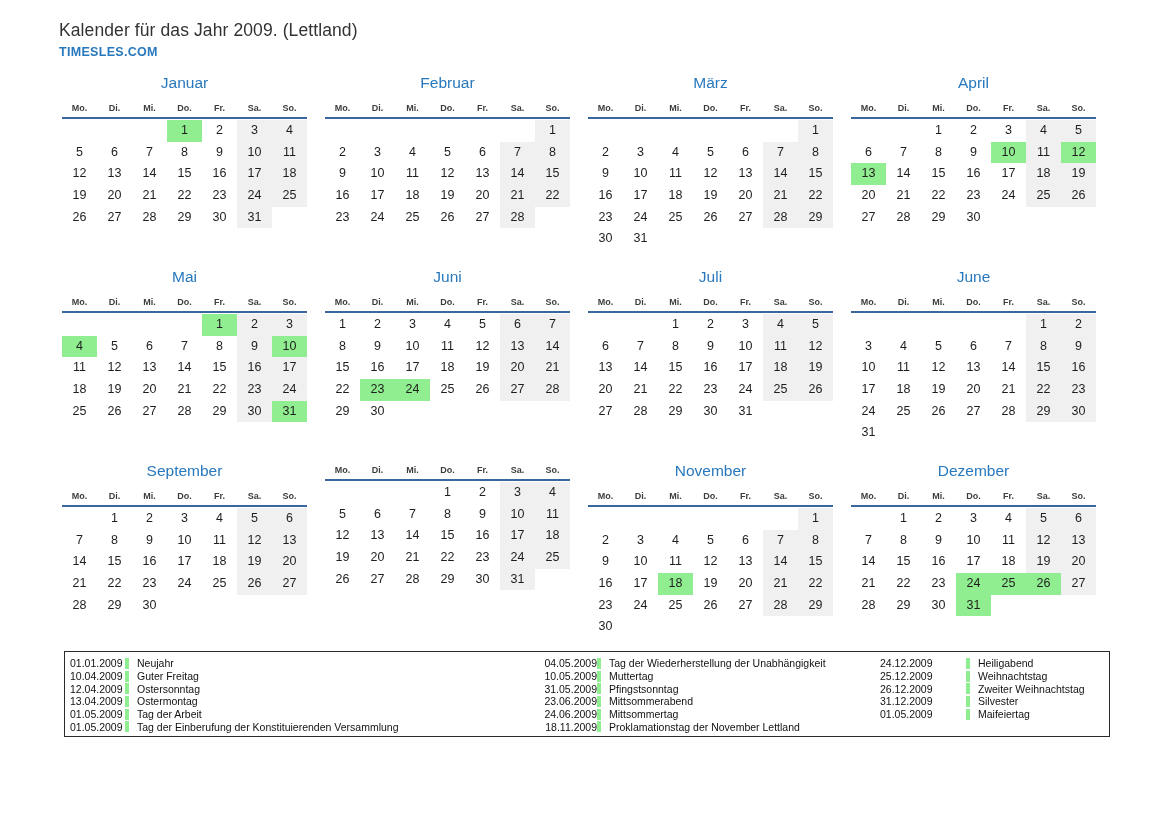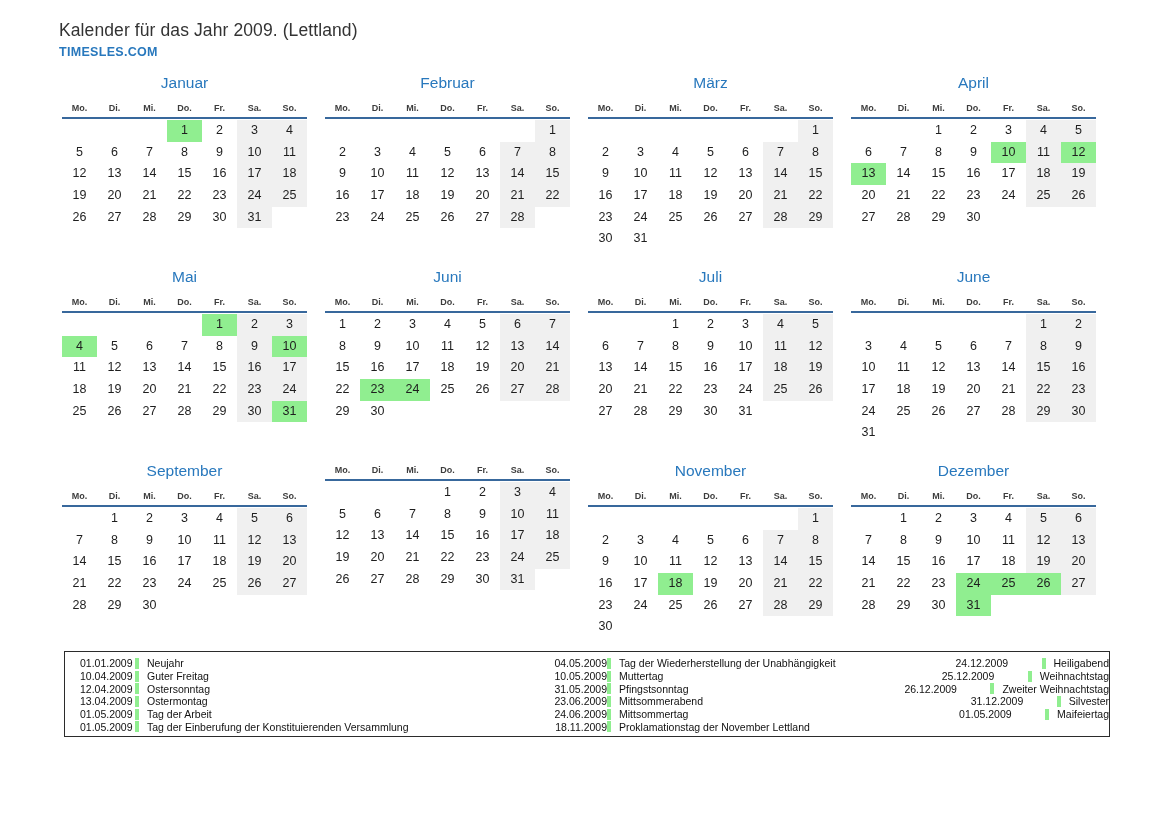--- a/index.html
+++ b/index.html
@@ -57,22 +57,22 @@
   #legend {
     position: absolute; left: 64px; top: 651px;
     width: 1046px; height: 86px;
     border: 1.5px solid #2b2b2b; box-sizing: border-box;
     padding: 5px 0 0 5px;
     display: flex;
   }
   .lg-col { display: flex; flex-direction: column; }
   .lg-col1 { width: 420px; }
   .lg-col2 { width: 390px; text-align: right; }
-  .lg-col3 { flex: 1; align-items: flex-end; }
-  .lg-row { display: flex; align-items: center; height: 12.7px; margin-left: 10px; }
+  .lg-col3 { flex: 1; }
+  .lg-row { display: flex; align-items: center; height: 12.7px; }
   .lg-date { font-size: 10.5px; color: #111111; flex: none; }
   .lg-col1 .lg-date { width: 55px; }
   .lg-col2 .lg-date { width: 107px; }
   .lg-col3 .lg-date { width: 86px; }
   .lg-bar {
     width: 4px; height: 11px; background: var(--holiday);
     margin-right: 8px; flex: none;
   }
   .lg-name { font-size: 10.5px; color: #111111; white-space: nowrap; }
 </style>

